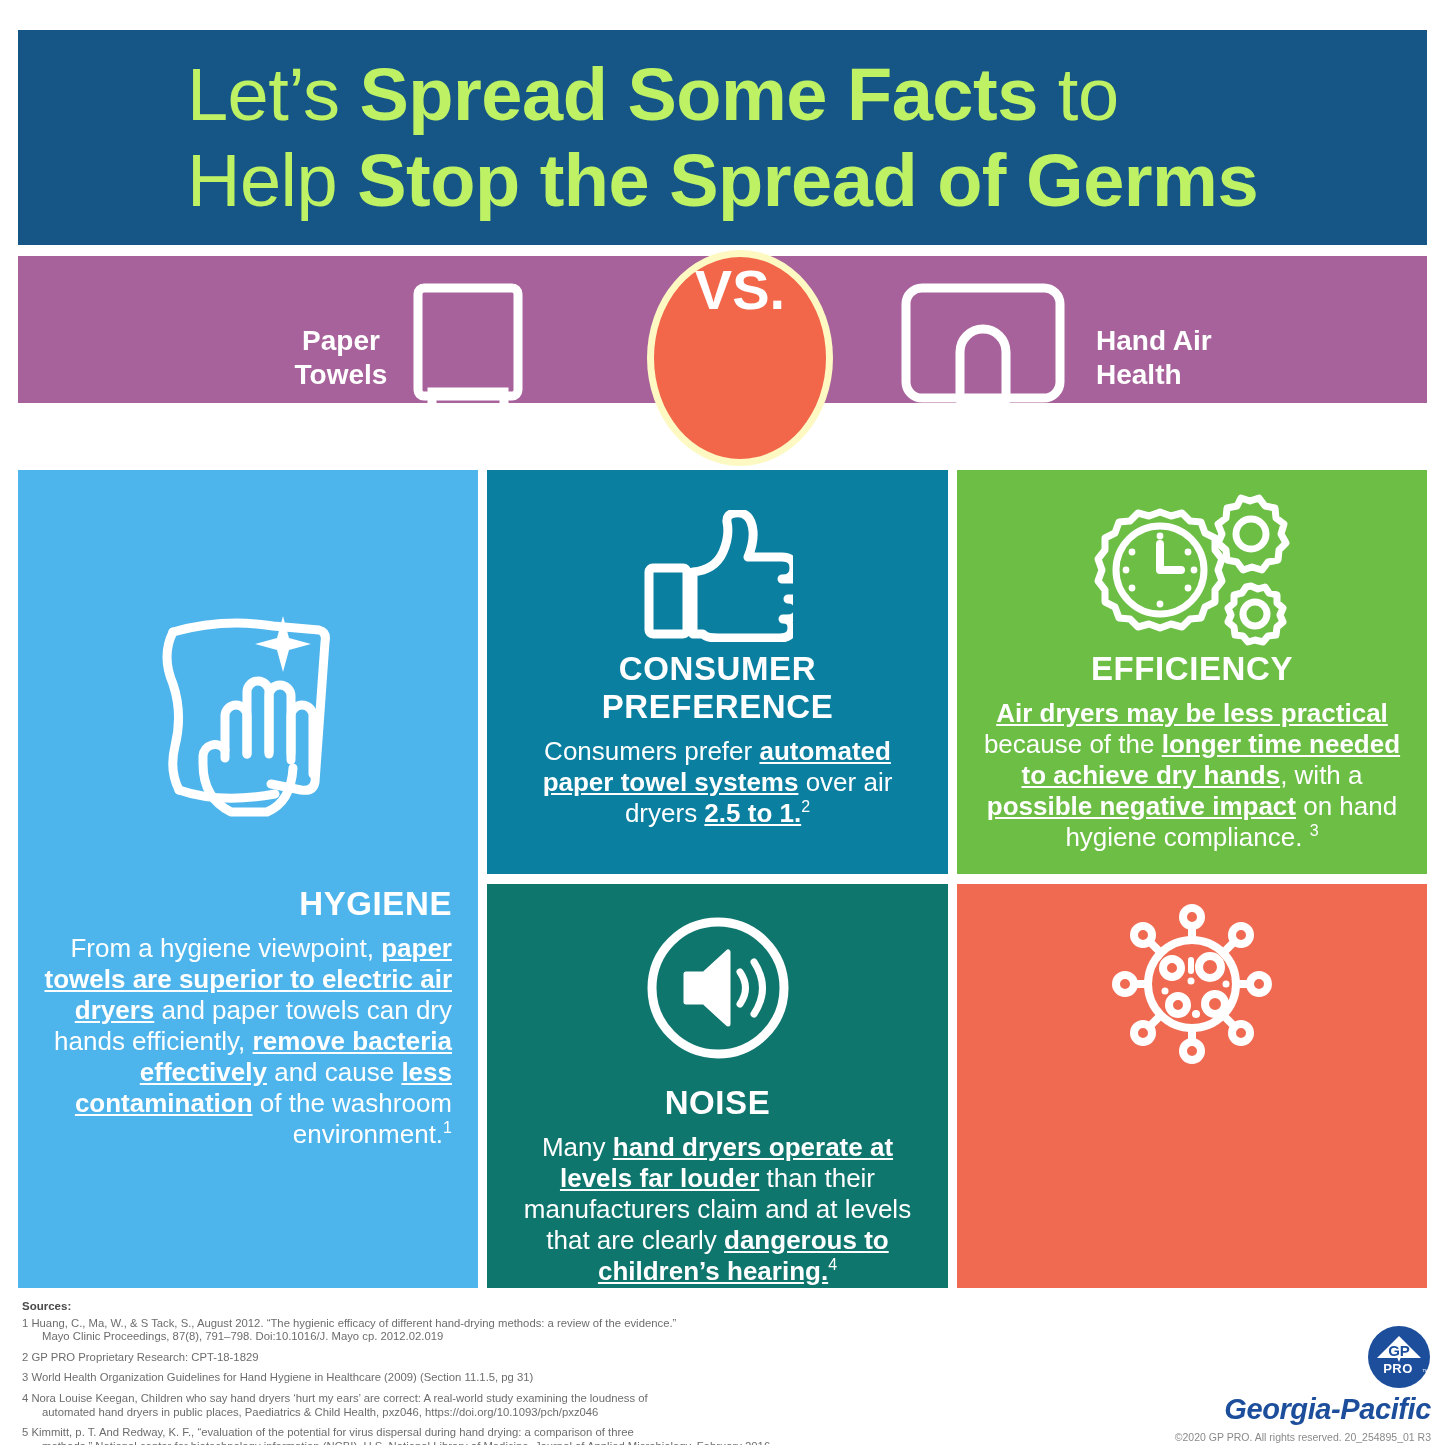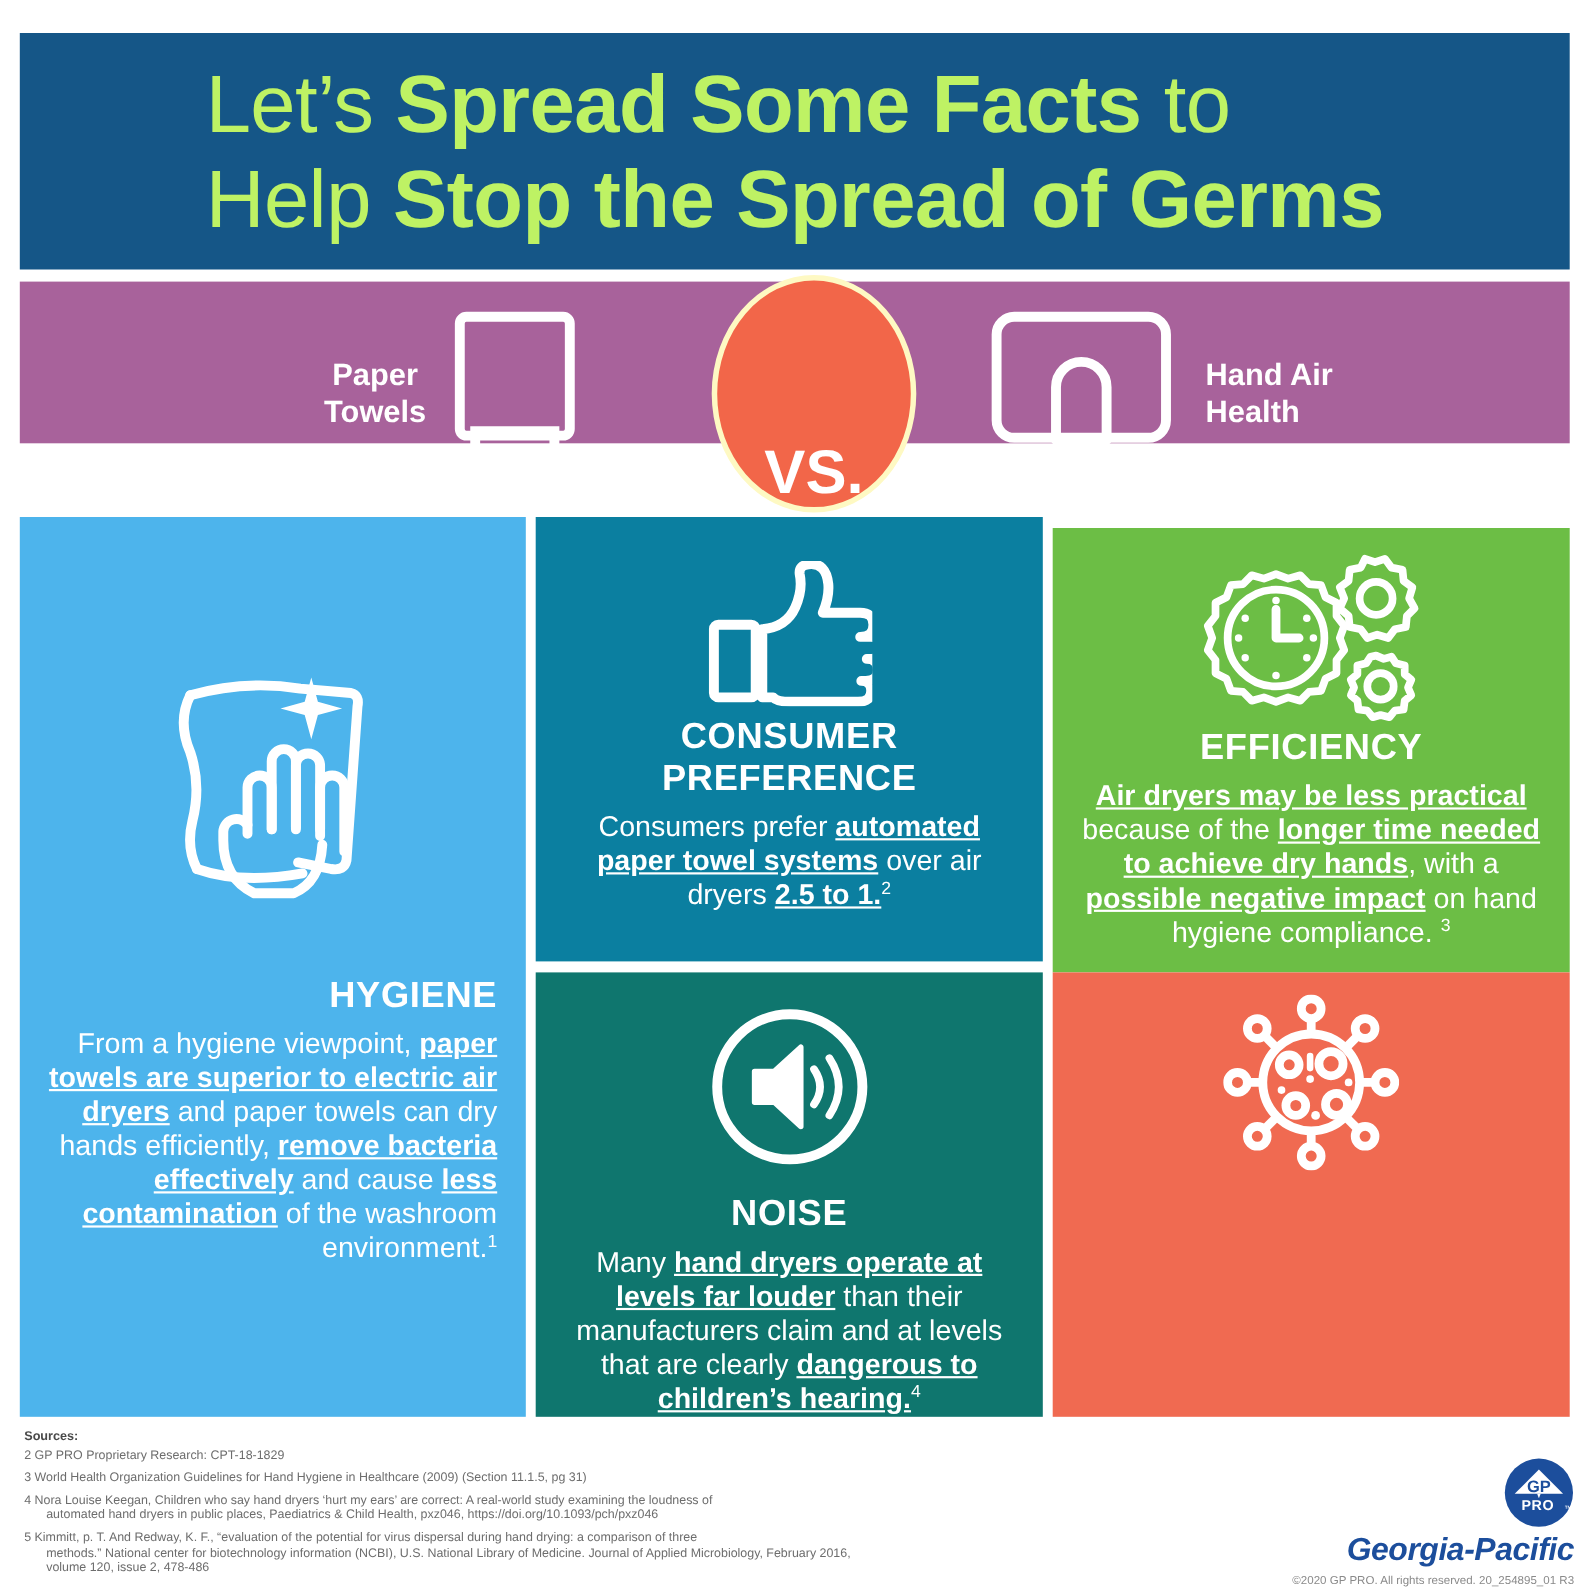--- a/index.html
+++ b/index.html
@@ -35,38 +35,38 @@
     font-size:28px; line-height:34px;
   }
   .lbl-left  { left:258px; top:square; top:320px; text-align:left; }
   .lbl-left  { left:258px; top:68px; width:130px; text-align:center; }
   .lbl-right { left:1078px; top:68px; width:180px; text-align:left; }
 
   .vs-badge {
     position:absolute; left:629px; top:-6px; width:186px; height:216px;
     border-radius:50%;
     background:#F26649;
-    border:5px solid #fef9c3;
+    border:7px solid #fef9c3;
     box-sizing:border-box;
-    display:flex; align-items:flex-end; justify-content:center;
+    display:flex; align-items:flex-start; justify-content:center;
   }
   .vs-badge span {
     color:#ffffff; font-weight:700; font-size:56px; letter-spacing:0px;
   }
 
   .icon-towel { position:absolute; left:380px; top:24px; }
   .icon-dryer { position:absolute; left:880px; top:24px; }
 
   
   .grid { position:absolute; left:18px; top:470px; width:1409px; height:818px; }
   .panel { position:absolute; box-sizing:border-box; overflow:hidden; }
 
   .p-hygiene   { left:0px;   top:0px;   width:460px; height:818px; background:#4DB4EC; }
   .p-consumer  { left:469px; top:0px;   width:461px; height:404px; background:#0B7FA0; }
-  .p-efficiency{ left:939px; top:10px;   width:470px; height:404px; background:#6CBE45;padding-left:31px; }
+  .p-efficiency{ left:939px; top:0px;   width:470px; height:404px; background:#6CBE45;padding-left:31px; }
   .p-noise     { left:469px; top:414px; width:461px; height:404px; background:#0f766e; }
   .p-germs     { left:939px; top:414px; width:470px; height:404px; background:#F06A51; }
 
   .panel .pc { padding:0 26px; text-align:center; color:#ffffff; }
   .panel h2 {
     margin:0 0 10px 0; color:#ffffff; font-weight:700;
     font-size:33px; line-height:38px; letter-spacing:0.6px;
   }
   .panel p {
     margin:0; color:#ffffff; font-weight:400;
@@ -284,20 +284,24 @@
             <circle cx="84" cy="110" r="4"></circle>
           </g>
         </svg>
       </div>
     </div>
   </div>
 
   <div class="sources">
     <div class="stitle">Sources:</div>
     <div class="src">
+      <span>1 Huang, C., Ma, W., &amp; S Tack, S., August 2012. “The hygienic efficacy of different hand-drying methods: a review of the evidence.”</span>
+      <span class="cont">Mayo Clinic Proceedings, 87(8), 791–798. Doi:10.1016/J. Mayo cp. 2012.02.019</span>
+    </div>
+    <div class="src">
       <span>2 GP PRO Proprietary Research: CPT-18-1829</span>
     </div>
     <div class="src">
       <span>3 World Health Organization Guidelines for Hand Hygiene in Healthcare (2009)  (Section 11.1.5, pg 31)</span>
     </div>
     <div class="src">
       <span>4 Nora Louise Keegan, Children who say hand dryers ‘hurt my ears’ are correct: A real-world study examining the loudness of</span>
       <span class="cont">automated hand dryers in public places, Paediatrics &amp; Child Health, pxz046, https://doi.org/10.1093/pch/pxz046</span>
     </div>
     <div class="src">

